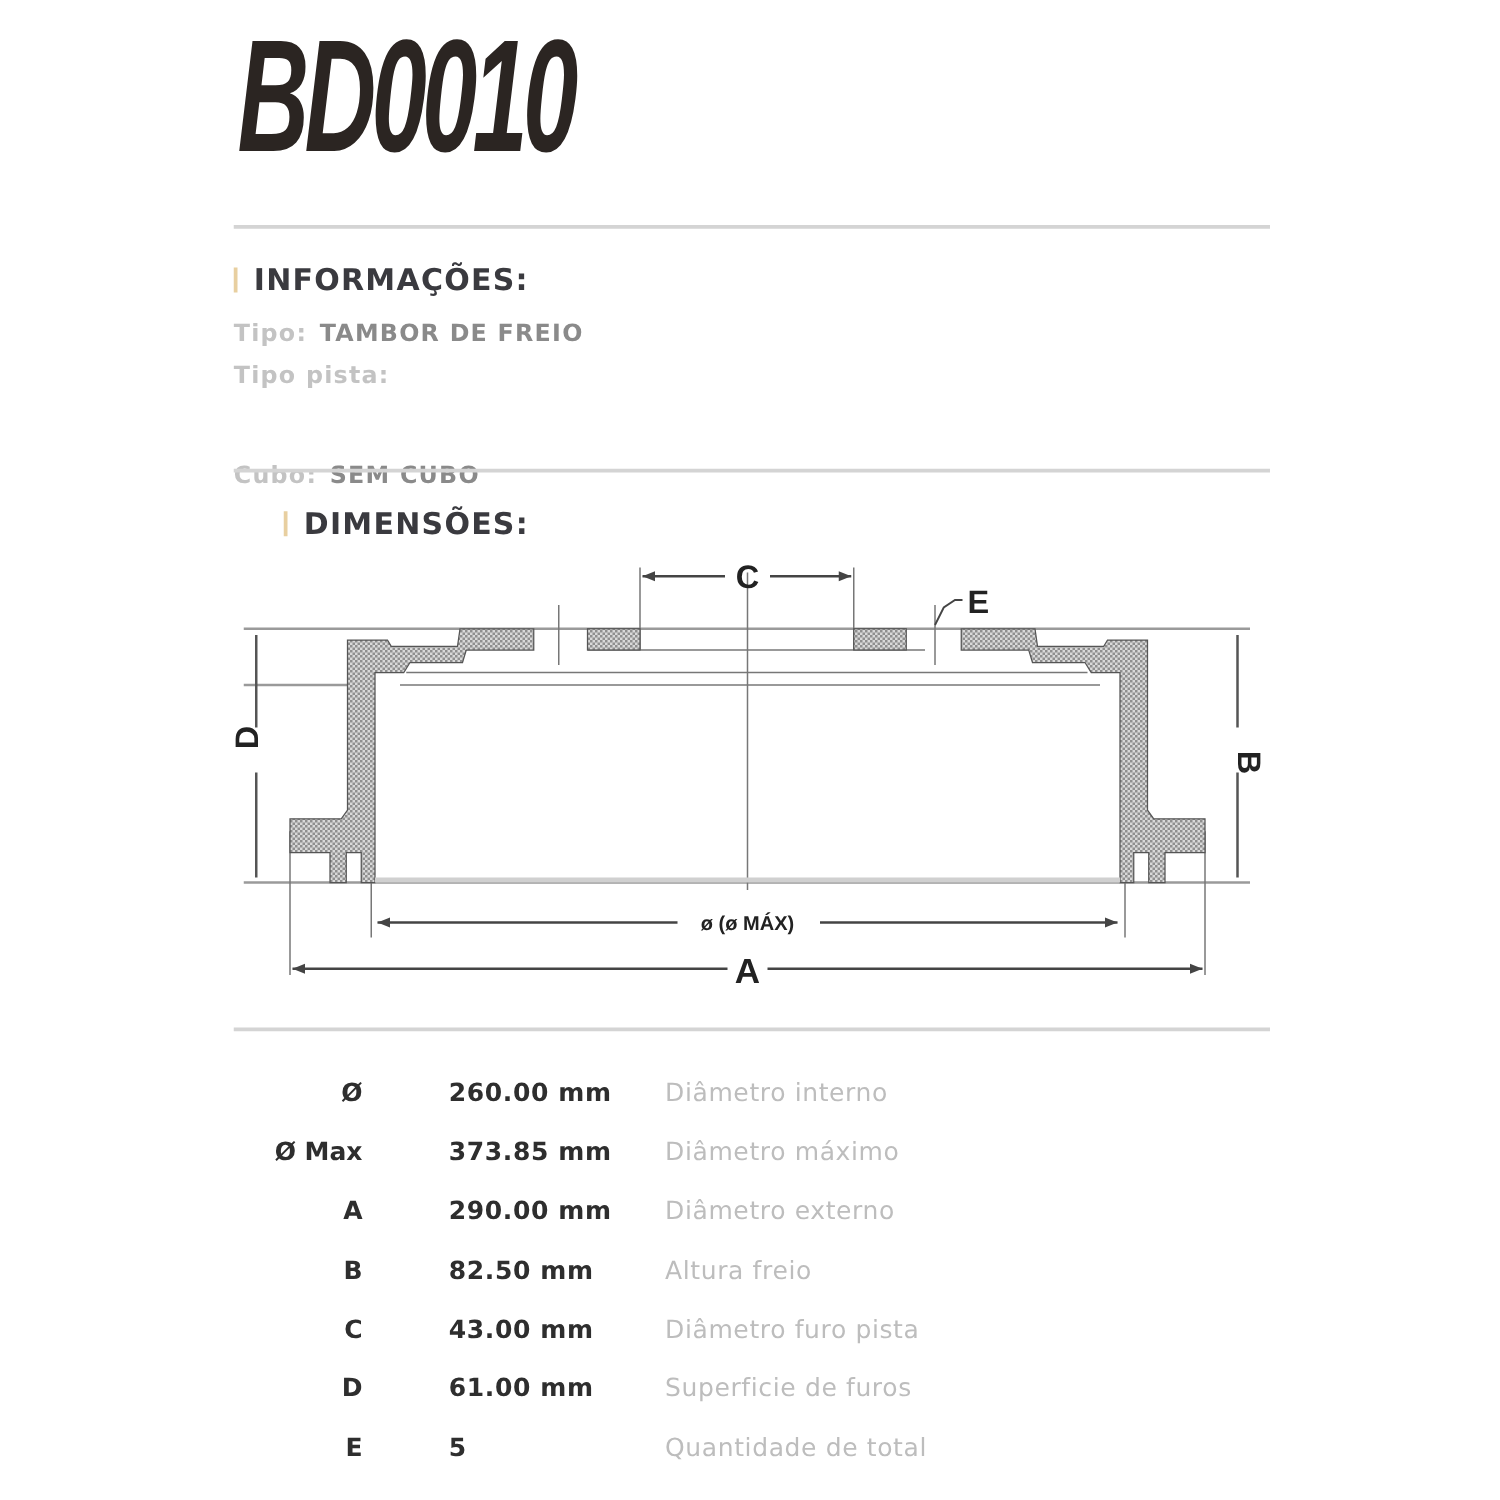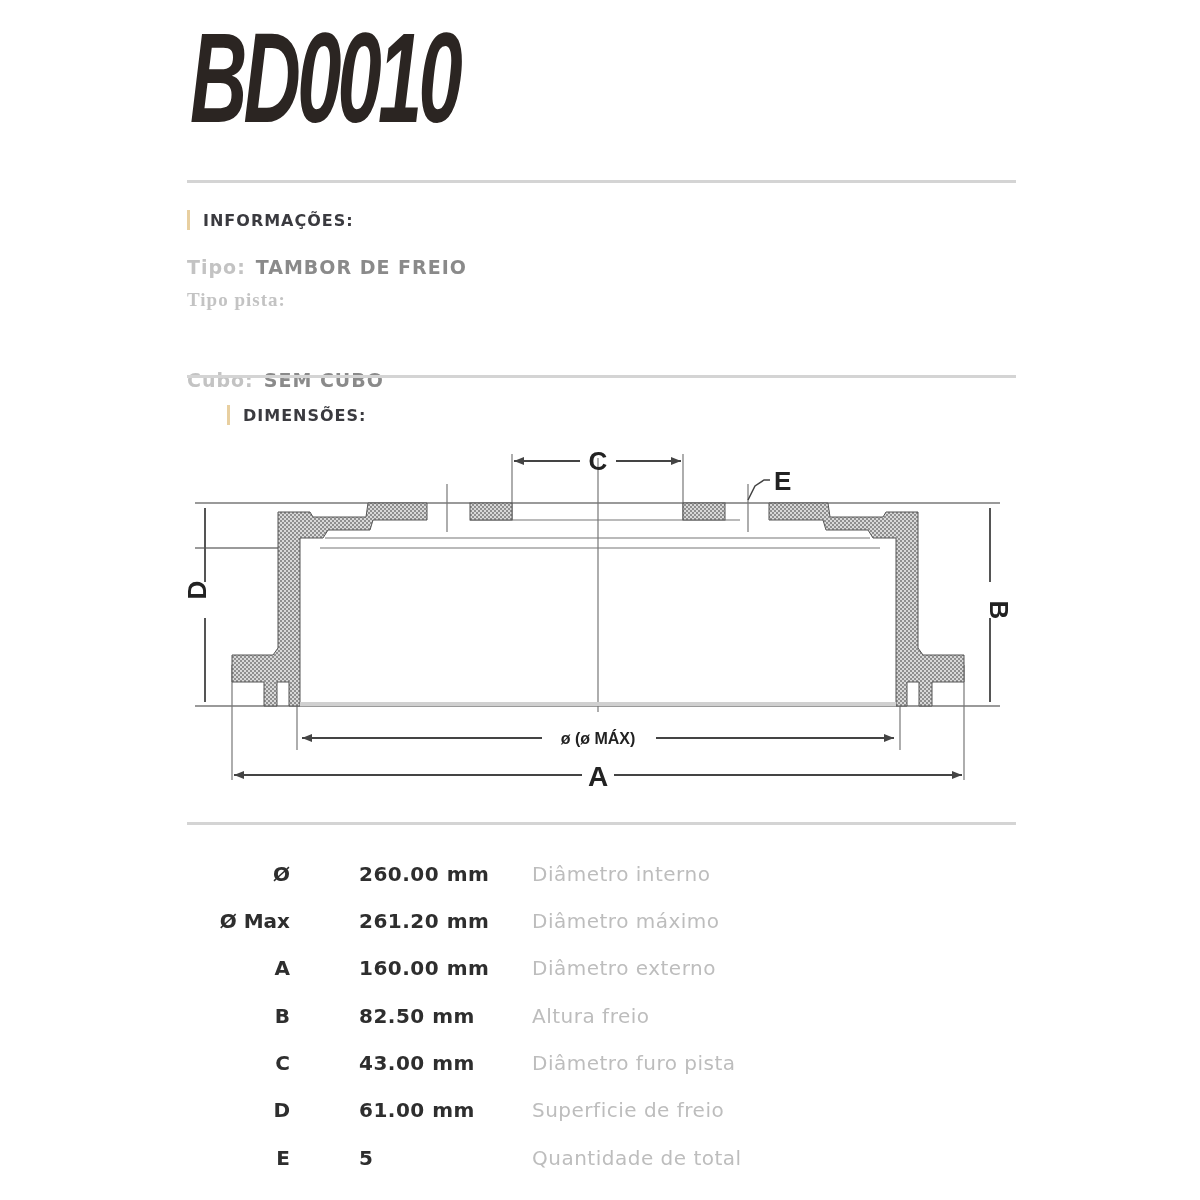--- a/index.html
+++ b/index.html
@@ -5,21 +5,21 @@
     html, body { margin: 0; padding: 0; background: #ffffff; }
     body { width: 1200px; height: 1200px; position: relative; overflow: hidden;
            font-family: "DejaVu Sans", sans-serif; }
     .title { position: absolute; left: 190px; top: 18px; height: 120px;
              font-family: "Liberation Sans", sans-serif; font-weight: bold; font-style: italic;
              font-size: 128px; line-height: 120px; color: #2b2522; letter-spacing: -6px;
              transform: scaleX(0.62); transform-origin: left top; }
     .divider { position: absolute; left: 187px; width: 829px; height: 3px; background: #d4d4d4; }
     .section-head { position: absolute; left: 187px; display: flex; align-items: center; }
     .accent-bar { width: 3px; height: 20px; background: #e8cfa0; margin-right: 13px; }
-    .section-title { font-size: 16px; font-weight: bold; color: #3a3a3f; letter-spacing: 1px; }
+    .section-title { font-size: 24px; font-weight: bold; color: #3a3a3f; letter-spacing: 1px; }
     .info-row { position: absolute; left: 187px; font-size: 19px; font-weight: bold; letter-spacing: 1px; }
     .info-label { color: #c3c3c3; }
     .info-value { color: #8a8a8a; margin-left: 10px; }
     .drawing { position: absolute; left: 180px; top: 440px; width: 840px; height: 360px; }
     .spec-row { position: absolute; left: 200px; width: 620px; height: 30px; font-size: 20px; }
     .spec-key { position: absolute; right: 530px; top: 0; font-weight: bold; color: #2e2e2e; white-space: nowrap; }
     .spec-value { position: absolute; left: 125px; top: 0; font-weight: bold; color: #2e2e2e; letter-spacing: 0.5px; white-space: nowrap; margin-left: 34px; }
     .spec-desc { position: absolute; left: 332px; top: 0; color: #bdbdbd; letter-spacing: 0.5px; white-space: nowrap; }
   </style>
 </head>
@@ -30,21 +30,21 @@
 <div class="divider" style="top:180px;"></div>
 
 <div class="section-head" style="top:210px;">
   <span class="accent-bar"></span>
   <span class="section-title">INFORMAÇÕES:</span>
 </div>
 
 <div class="info-row" style="top:256px;">
   <span class="info-label">Tipo:</span><span class="info-value">TAMBOR DE FREIO</span>
 </div>
-<div class="info-row" style="top:289px;font-family:Liberation Serif, serif;">
+<div class="info-row" style="top:289px;">
   <span class="info-label">Tipo pista:</span><span class="info-value"></span>
 </div>
 <div class="info-row" style="top:321px;margin-top:48px;">
   <span class="info-label">Cubo:</span><span class="info-value">SEM CUBO</span>
 </div>
 
 <div class="divider" style="top:375px;"></div>
 
 <div class="section-head" style="top:405px;padding-left:40px;">
   <span class="accent-bar"></span>
@@ -134,40 +134,40 @@
 
 <div class="divider" style="top:822px;"></div>
 
 <div class="spec-row" style="top:862px;">
   <span class="spec-key">Ø</span>
   <span class="spec-value">260.00 mm</span>
   <span class="spec-desc">Diâmetro interno</span>
 </div>
 <div class="spec-row" style="top:909px;">
   <span class="spec-key">Ø Max</span>
-  <span class="spec-value">261.20 mm</span>
+  <span class="spec-value">373.85 mm</span>
   <span class="spec-desc">Diâmetro máximo</span>
 </div>
 <div class="spec-row" style="top:956px;">
   <span class="spec-key">A</span>
-  <span class="spec-value">160.00 mm</span>
+  <span class="spec-value">290.00 mm</span>
   <span class="spec-desc">Diâmetro externo</span>
 </div>
 <div class="spec-row" style="top:1004px;">
   <span class="spec-key">B</span>
   <span class="spec-value">82.50 mm</span>
   <span class="spec-desc">Altura freio</span>
 </div>
 <div class="spec-row" style="top:1051px;">
   <span class="spec-key">C</span>
   <span class="spec-value">43.00 mm</span>
   <span class="spec-desc">Diâmetro furo pista</span>
 </div>
 <div class="spec-row" style="top:1098px;">
   <span class="spec-key">D</span>
   <span class="spec-value">61.00 mm</span>
-  <span class="spec-desc">Superficie de freio</span>
+  <span class="spec-desc">Superficie de furos</span>
 </div>
 <div class="spec-row" style="top:1146px;">
   <span class="spec-key">E</span>
   <span class="spec-value">5</span>
   <span class="spec-desc">Quantidade de total</span>
 </div>
 
 </body></html>

